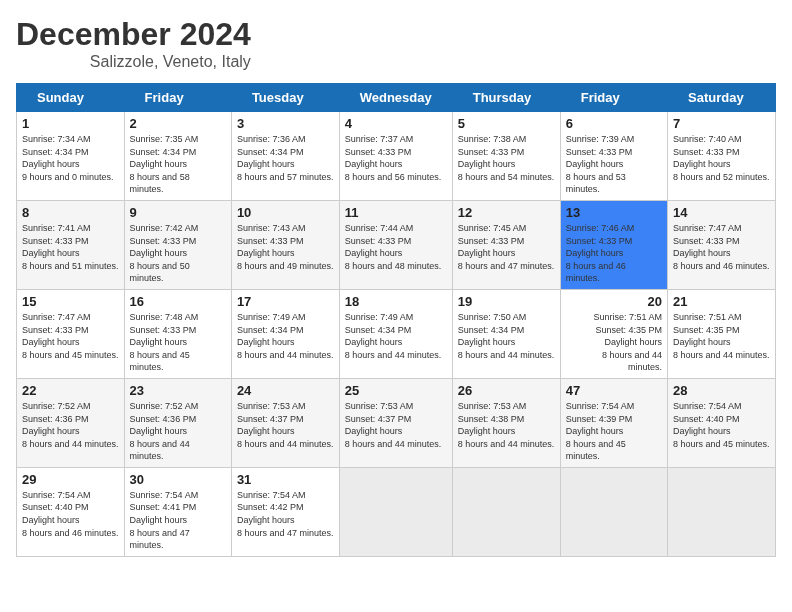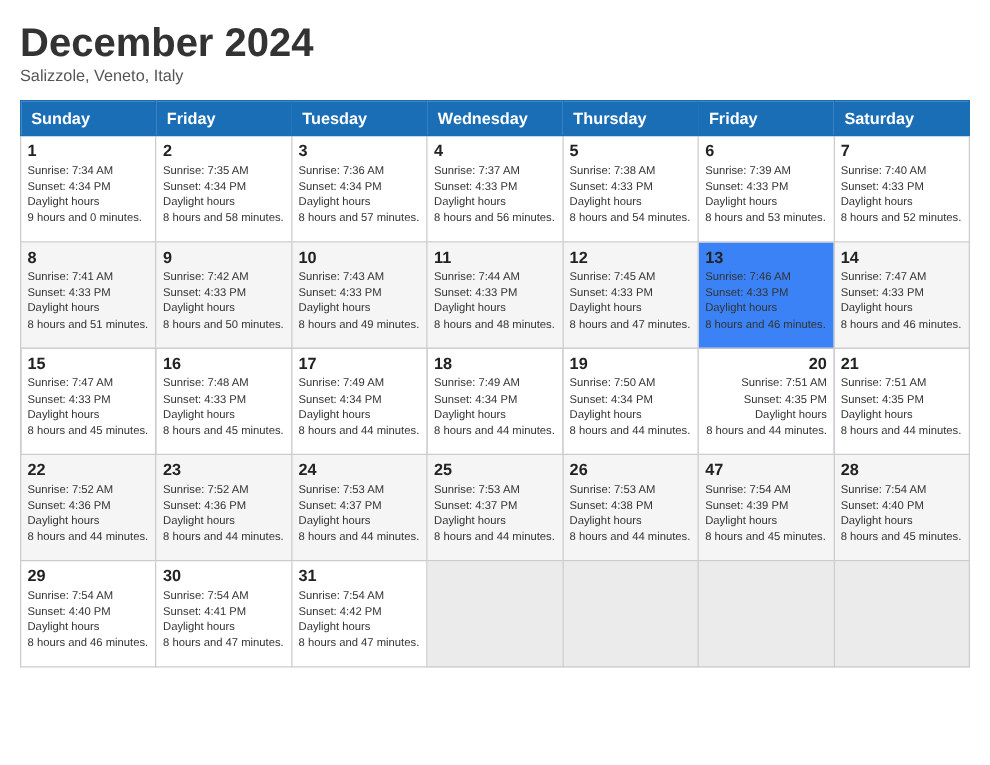--- a/index.html
+++ b/index.html
@@ -27,41 +27,42 @@
       font-size: 22px;
       font-weight: bold;
     }
     .logo-general { color: #333; }
     .logo-icon {
       width: 24px;
       height: 24px;
       margin-left: 2px;
     }
     .title-block {
+      text-align: right;
     }
     .month-title {
       font-size: 32px;
       font-weight: bold;
       color: #333;
     }
     .location {
-      font-size: 13px;
+      font-size: 16px;
       color: #555;
     }
     .calendar {
       width: 100%;
       border-collapse: collapse;
       border: 1px solid #ccc;
     }
     .calendar th {
       background: #1a6eb5;
       color: #fff;
       font-size: 13px;
       font-weight: bold;
-      padding: 6px 8px;
+      padding: 6px 20px;
       text-align: left;
       border: 1px solid #1a6eb5;
     }
     .calendar td {
       vertical-align: top;
       border: 1px solid #ccc;
       padding: 4px 5px;
       font-size: 9.5px;
       color: #333;
       width: 14.28%;

